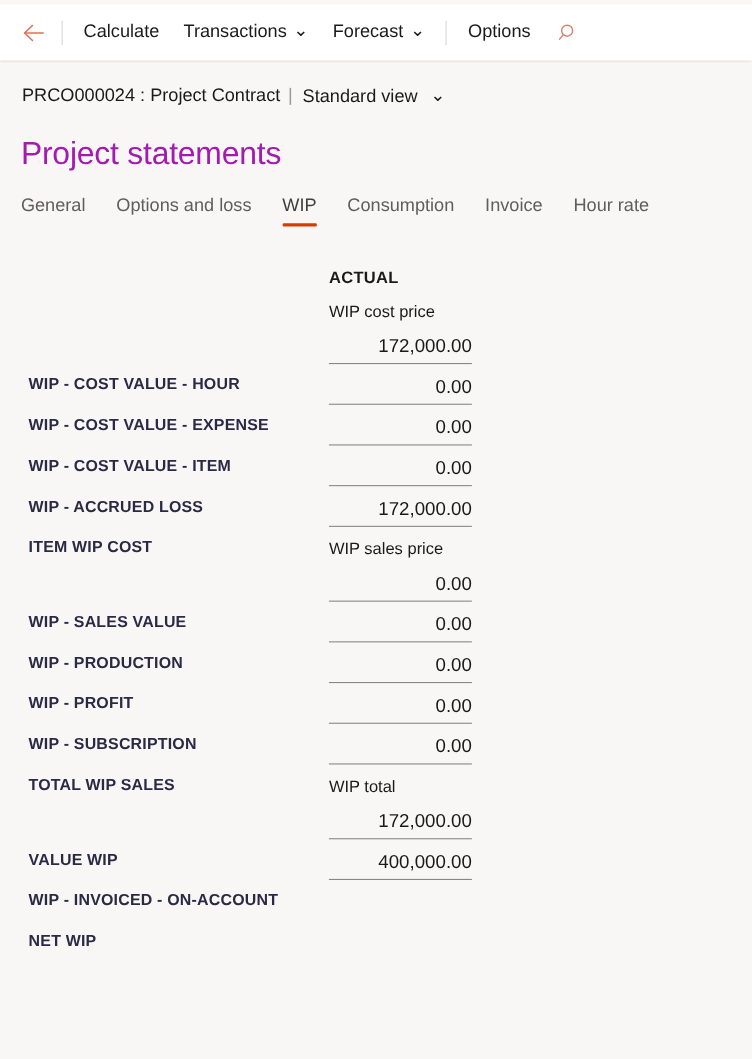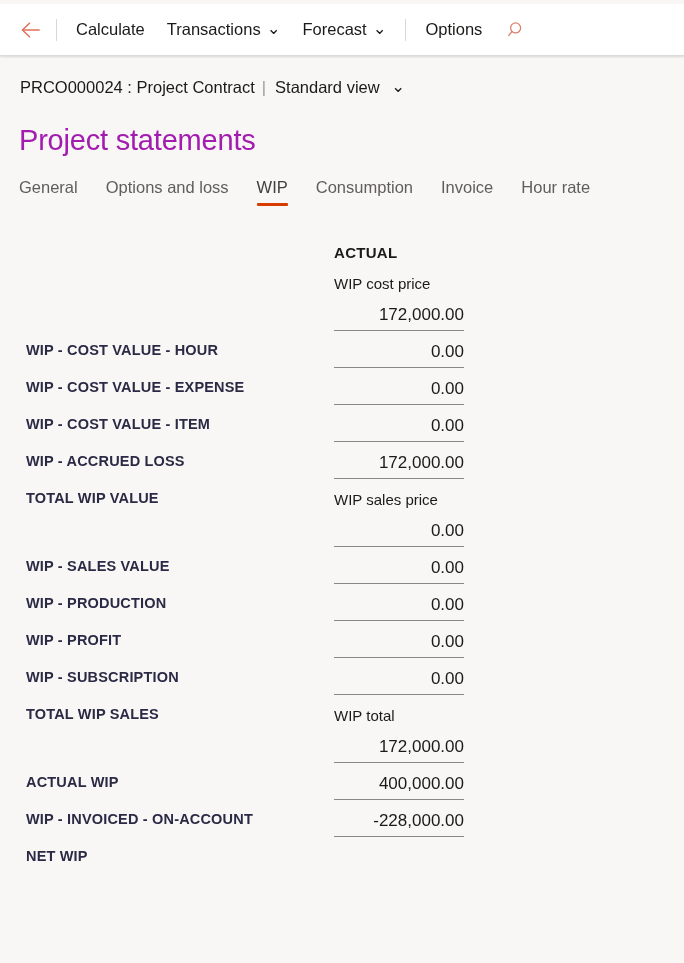--- a/index.html
+++ b/index.html
@@ -167,21 +167,20 @@
     left: 299px;
     width: 130px;
     top: 0;
     line-height: 30px;
     text-align: right;
     font-size: 17px;
     color: #1b1a19;
     border-bottom: 1px solid #8a8886;
     box-sizing: border-box;
     white-space: nowrap;
-    margin-left: 35px;
   }
   .srow.header .value {
     border-bottom: none;
     text-align: left;
     font-size: 15px;
     color: #1b1a19;
   }
   .srow.header.strong .value {
     font-weight: bold;
     font-size: 15px;
@@ -279,21 +278,21 @@
     </div>
     <div class="srow">
       <div class="label">WIP - COST VALUE - ITEM</div>
       <div class="value">0.00</div>
     </div>
     <div class="srow">
       <div class="label">WIP - ACCRUED LOSS</div>
       <div class="value">0.00</div>
     </div>
     <div class="srow">
-      <div class="label">TOTAL WIP VALUE</div>
+      <div class="label">ITEM WIP COST</div>
       <div class="value">172,000.00</div>
     </div>
     <div class="srow header nogap">
       <div class="value">WIP sales price</div>
     </div>
     <div class="srow">
       <div class="label">WIP - SALES VALUE</div>
       <div class="value">0.00</div>
     </div>
     <div class="srow">
@@ -309,24 +308,23 @@
       <div class="value">0.00</div>
     </div>
     <div class="srow">
       <div class="label">TOTAL WIP SALES</div>
       <div class="value">0.00</div>
     </div>
     <div class="srow header nogap">
       <div class="value">WIP total</div>
     </div>
     <div class="srow">
-      <div class="label">ACTUAL WIP</div>
+      <div class="label">VALUE WIP</div>
       <div class="value">172,000.00</div>
     </div>
     <div class="srow">
       <div class="label">WIP - INVOICED - ON-ACCOUNT</div>
       <div class="value">400,000.00</div>
     </div>
     <div class="srow">
       <div class="label">NET WIP</div>
-      <div class="value">-228,000.00</div>
     </div>
   </div>
 
 </body></html>

